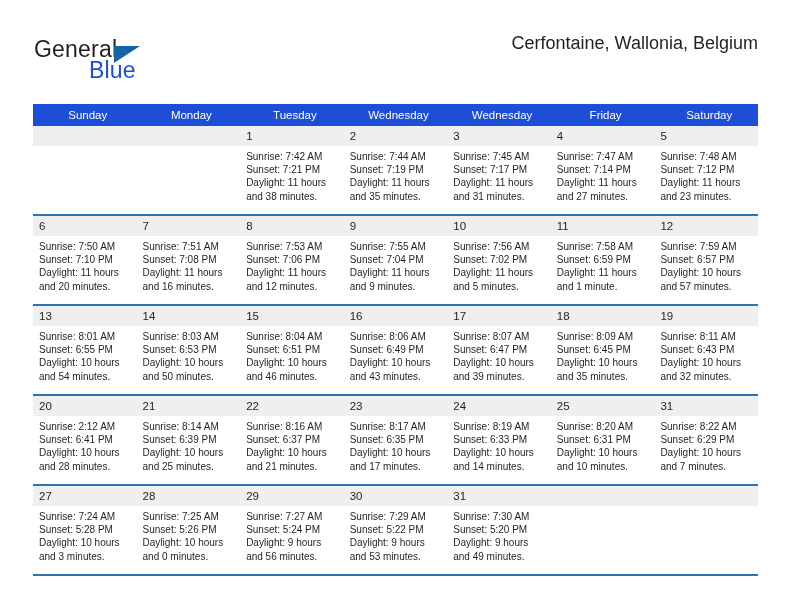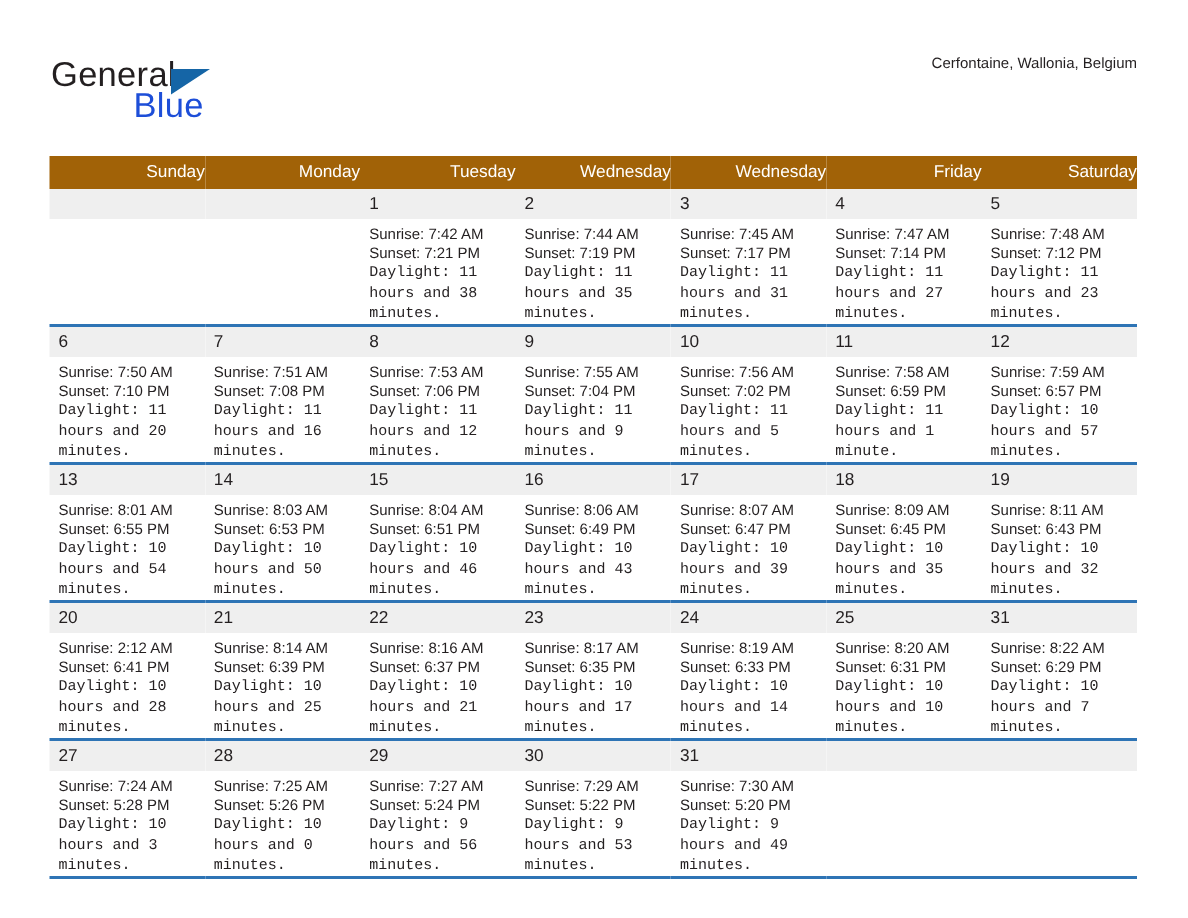--- a/index.html
+++ b/index.html
@@ -71,45 +71,45 @@
     text-align: right;
   }
   .month-title {
     font-size: 27px;
     font-weight: normal;
     color: #231f20;
     line-height: 34px;
     white-space: nowrap;
   }
   .location-subtitle {
-    font-size: 10px;
+    font-size: 18px;
     color: #231f20;
     line-height: 20px;
     margin-top: 3px;
     white-space: nowrap;
     text-align: center;
   }
 
   
   .calendar {
     position: absolute;
     left: 33px;
     top: 104px;
     width: 725px;
     border-collapse: collapse;
     table-layout: fixed;
   }
   .calendar col { width: 103.57px; }
 
   .calendar thead th {
-    background: #a16207;
+    background: #1d4ed8;
     color: #ffffff;
     font-size: 11.5px;
     font-weight: normal;
-    text-align: right;
+    text-align: center;
     padding: 5px 0 5px 6px;
     height: 12px;
     vertical-align: middle;
     border: none;
   }
 
   .calendar tbody tr {
     border-bottom: 2px solid #2e74b5;
   }
   .calendar tbody td {
@@ -132,21 +132,21 @@
   .daynum.empty {
     color: transparent;
   }
   .dayinfo {
     padding: 4px 7px 0 6px;
     font-size: 10px;
     line-height: 13.2px;
     color: #231f20;
   }
   .dayinfo div { white-space: nowrap; }
-  .dayinfo div.wrap { white-space: normal; font-family: Liberation Mono, monospace; }
+  .dayinfo div.wrap { white-space: normal; }
 </style>
 </head>
 <body>
 
 <div class="page">
 
   <div class="header">
 
     <div class="brand">
       <span class="brand-general">General</span>

